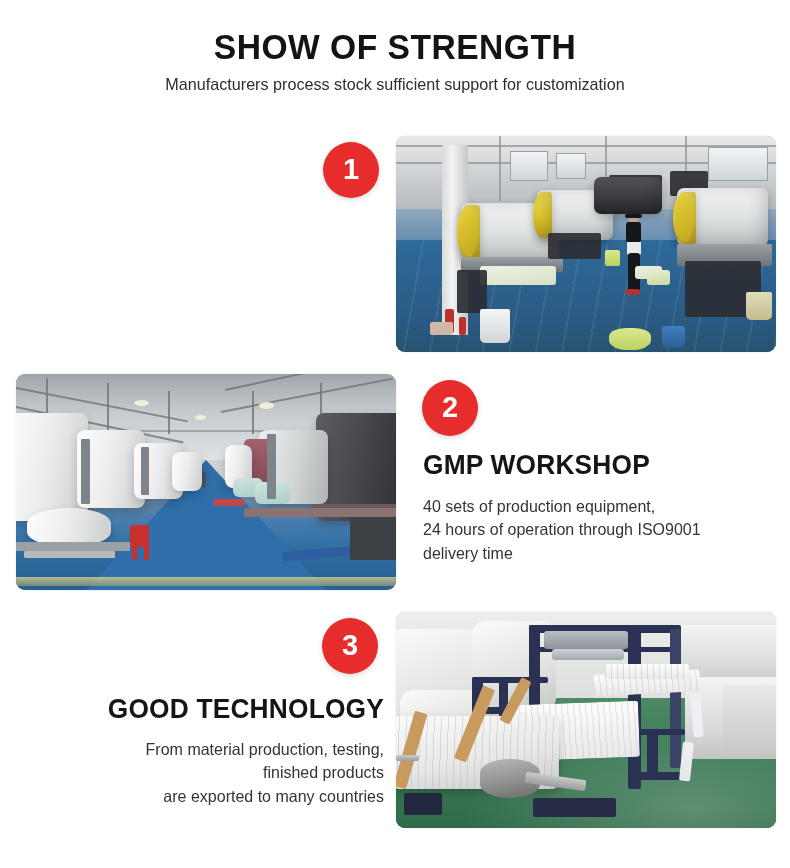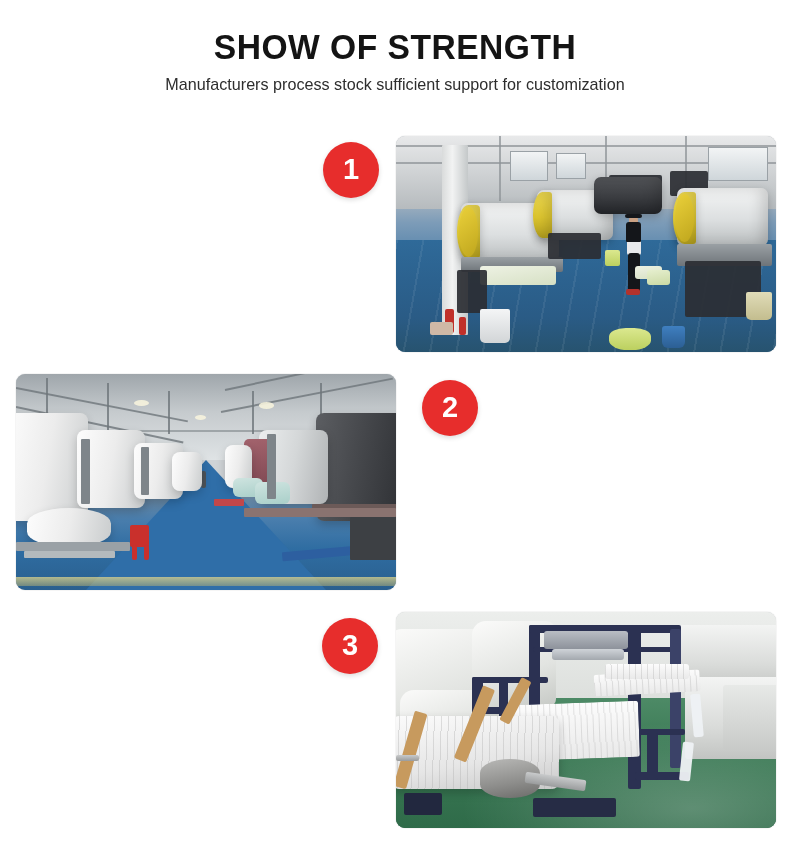--- a/index.html
+++ b/index.html
@@ -455,20 +455,28 @@
       <div class="p2-frame" style="left:70%;top:80%;width:32%;height:4%;background:#2d5fa0;transform:rotate(-5deg);"></div>
       <div class="p2-frame" style="left:88%;top:66%;width:14%;height:20%;background:#3d4044;"></div>
       <div class="p2-frame" style="left:52%;top:58%;width:8%;height:3%;background:#c2474a;"></div>
     </div>
   </div>
 
   <div class="badge" id="badge-2">
     <span>2</span>
   </div>
 
+  <div id="text-2">
+    <div class="block-heading">GMP WORKSHOP</div>
+    <div class="block-body">
+      <span class="nowrap-line">40 sets of production equipment,</span>
+      <span class="nowrap-line">24 hours of operation through ISO9001</span>
+      <span class="nowrap-line">delivery time</span>
+    </div>
+  </div>
 
   <div class="photo" id="photo-3">
     <div class="photo-inner">
       <div class="p3-bg"></div>
       <div class="p3-wall"></div>
       <div class="p3-floor"></div>
 
       <div class="p3-bag" style="left:-2%;top:8%;width:30%;height:48%;"></div>
       <div class="p3-bag" style="left:20%;top:4%;width:22%;height:40%;"></div>
       <div class="p3-bag" style="left:1%;top:36%;width:22%;height:30%;"></div>
@@ -511,14 +519,22 @@
       <div class="p3-navy" style="left:2%;top:84%;width:10%;height:10%;background:#22283f;"></div>
       <div class="p3-navy" style="left:36%;top:86%;width:22%;height:9%;background:#262c45;"></div>
       <div class="p3-shaft" style="left:0;top:66%;width:6%;height:3%;"></div>
     </div>
   </div>
 
   <div class="badge" id="badge-3">
     <span>3</span>
   </div>
 
+  <div id="text-3">
+    <div class="block-heading">GOOD TECHNOLOGY</div>
+    <div class="block-body">
+      <span class="nowrap-line">From material production, testing,</span>
+      <span class="nowrap-line">finished products</span>
+      <span class="nowrap-line">are exported to many countries</span>
+    </div>
+  </div>
 
 </div>
 
 </body></html>

